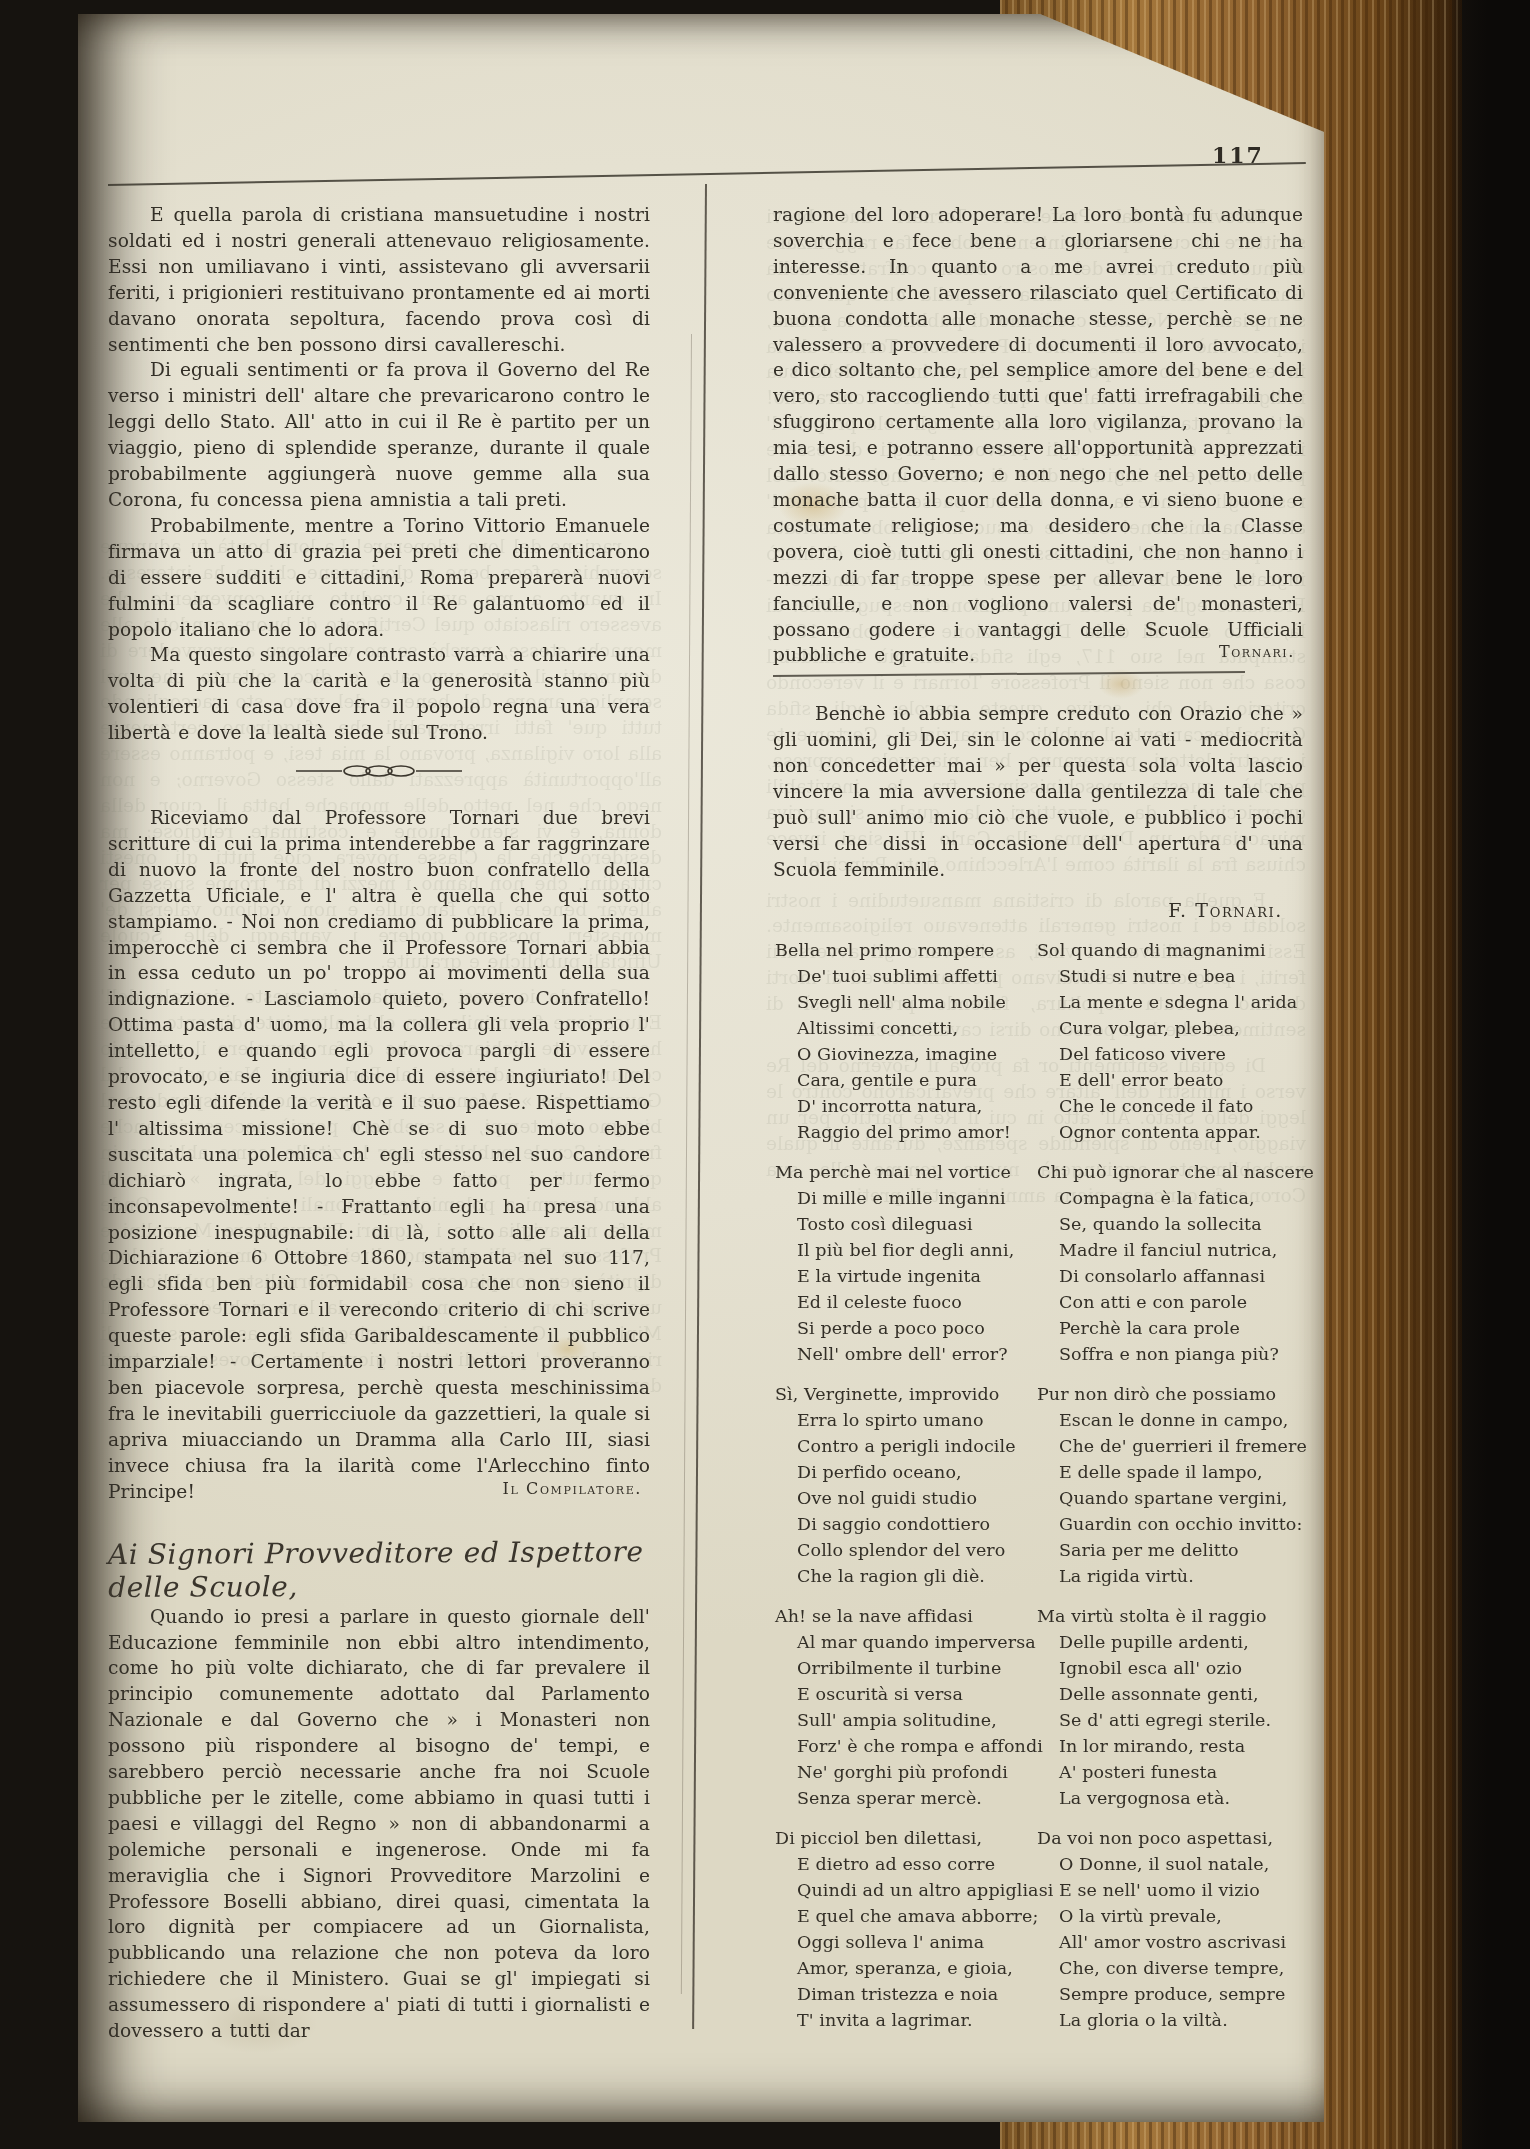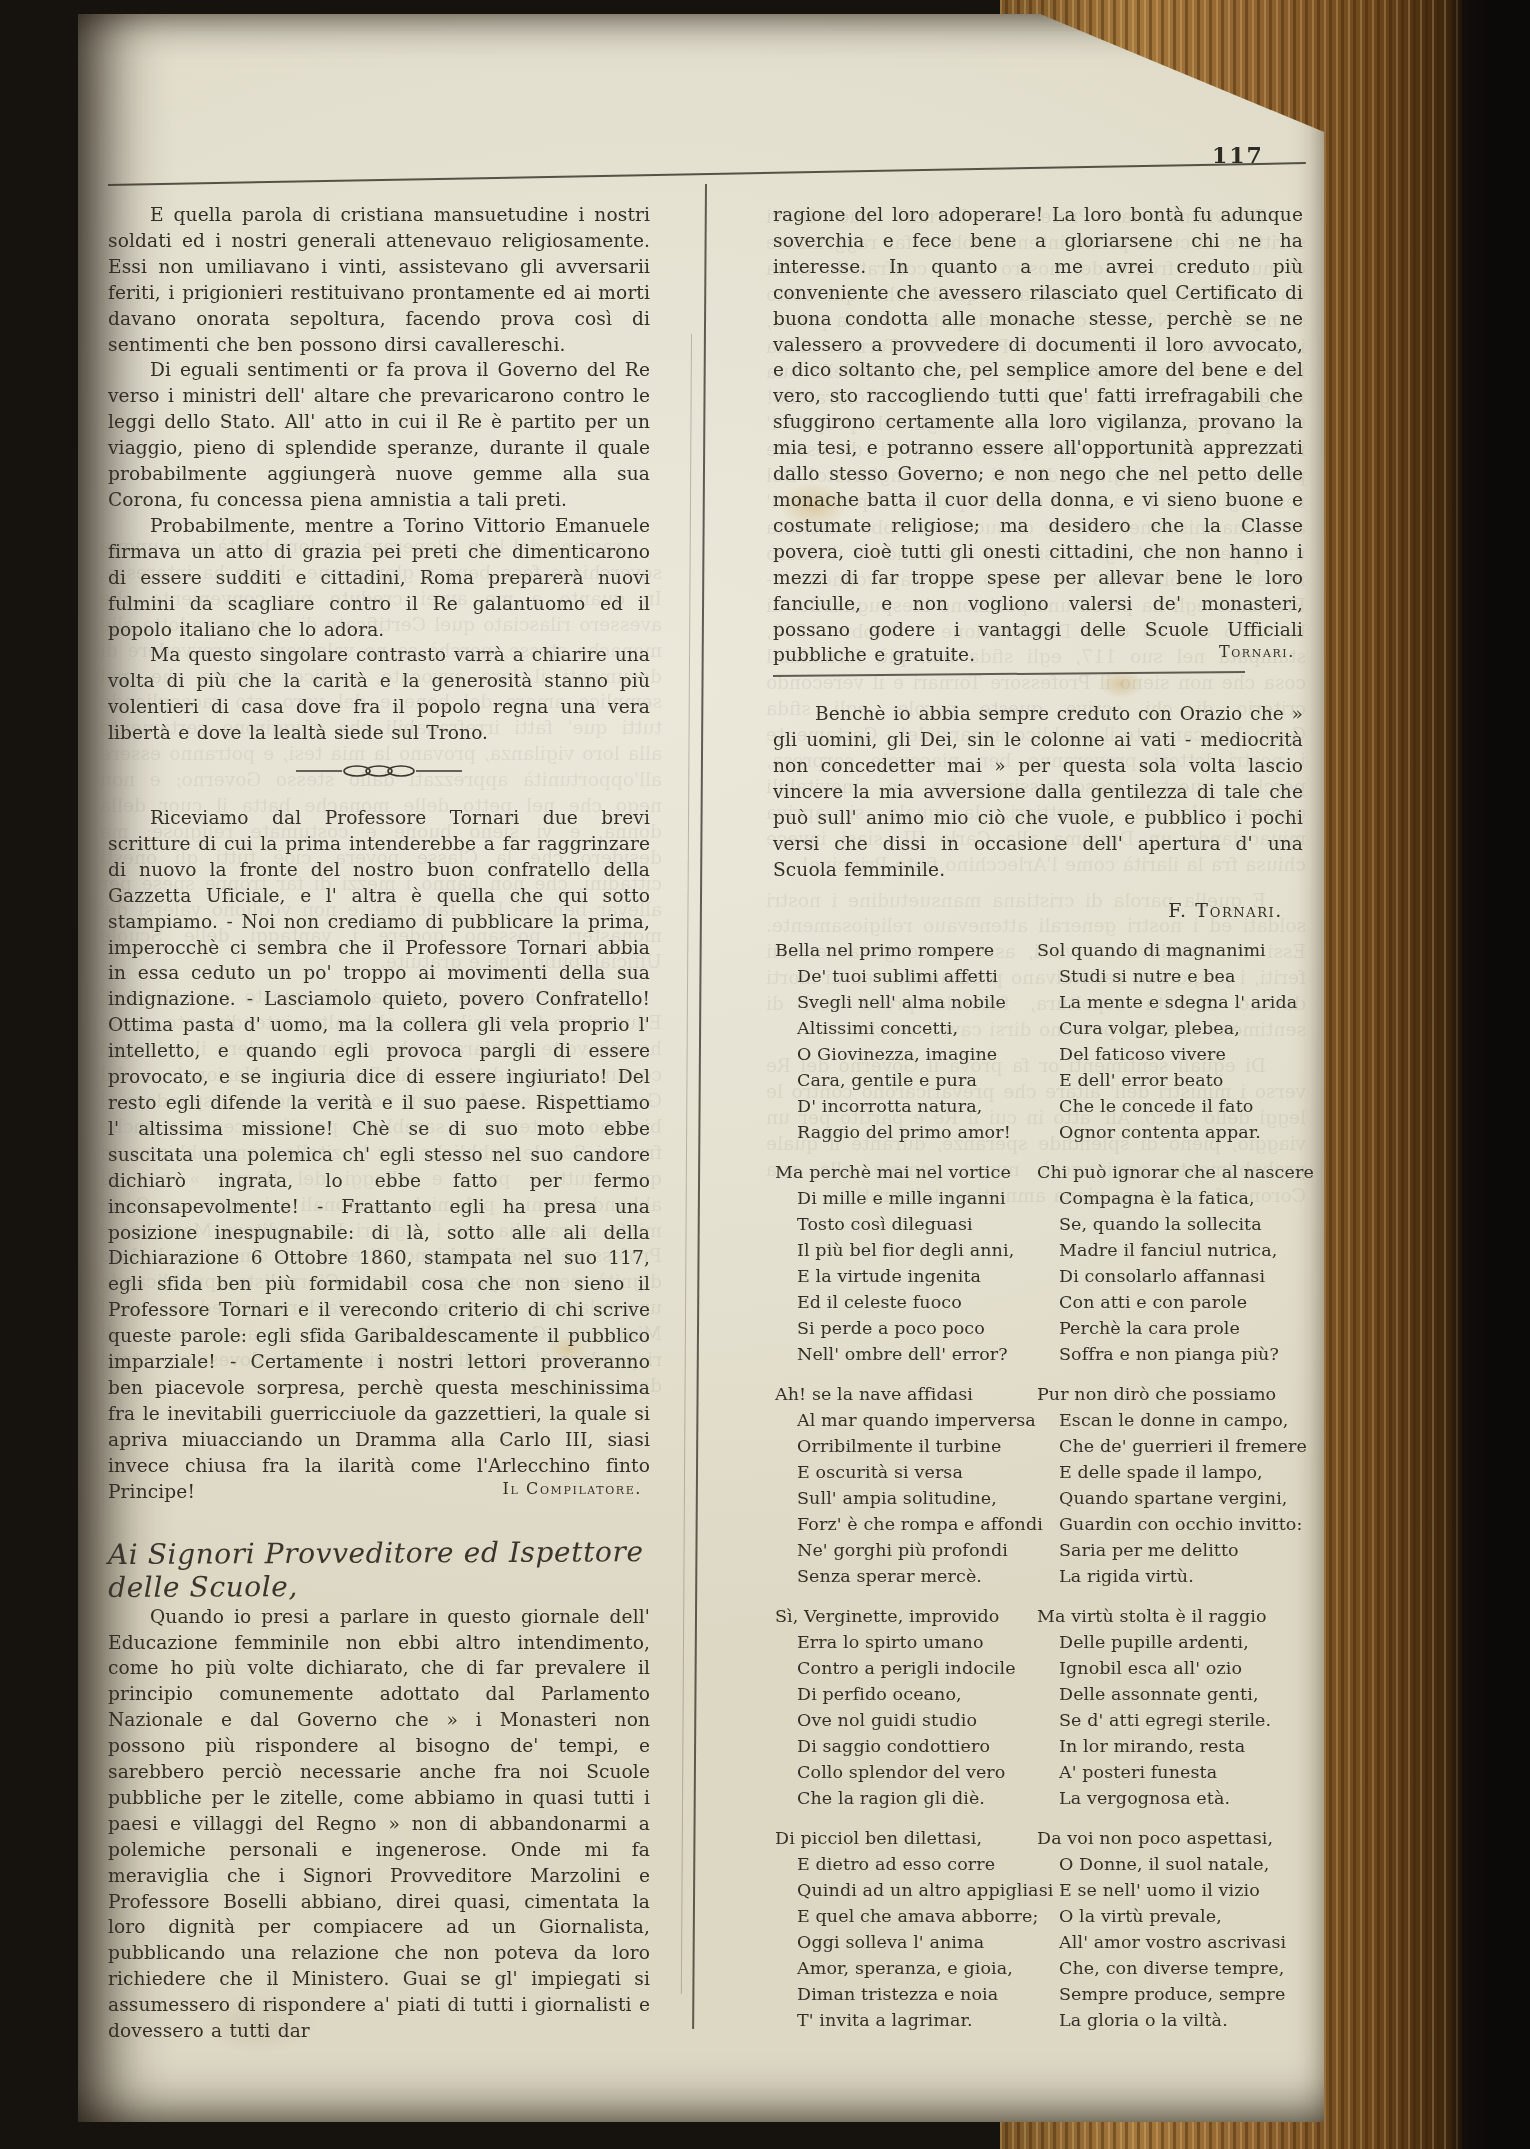--- a/index.html
+++ b/index.html
@@ -153,40 +153,40 @@
               <div>Ma perchè mai nel vortice</div>
               <div>Di mille e mille inganni</div>
               <div>Tosto così dileguasi</div>
               <div>Il più bel fior degli anni,</div>
               <div>E la virtude ingenita</div>
               <div>Ed il celeste fuoco</div>
               <div>Si perde a poco poco</div>
               <div>Nell' ombre dell' error?</div>
             </div>
             <div class="stanza">
+              <div>Sì, Verginette, improvido</div>
+              <div>Erra lo spirto umano</div>
+              <div>Contro a perigli indocile</div>
+              <div>Di perfido oceano,</div>
+              <div>Ove nol guidi studio</div>
+              <div>Di saggio condottiero</div>
+              <div>Collo splendor del vero</div>
+              <div>Che la ragion gli diè.</div>
+            </div>
+            <div class="stanza">
               <div>Ah! se la nave affidasi</div>
               <div>Al mar quando imperversa</div>
               <div>Orribilmente il turbine</div>
               <div>E oscurità si versa</div>
               <div>Sull' ampia solitudine,</div>
               <div>Forz' è che rompa e affondi</div>
               <div>Ne' gorghi più profondi</div>
               <div>Senza sperar mercè.</div>
             </div>
             <div class="stanza">
-              <div>Sì, Verginette, improvido</div>
-              <div>Erra lo spirto umano</div>
-              <div>Contro a perigli indocile</div>
-              <div>Di perfido oceano,</div>
-              <div>Ove nol guidi studio</div>
-              <div>Di saggio condottiero</div>
-              <div>Collo splendor del vero</div>
-              <div>Che la ragion gli diè.</div>
-            </div>
-            <div class="stanza">
               <div>Di picciol ben dilettasi,</div>
               <div>E dietro ad esso corre</div>
               <div>Quindi ad un altro appigliasi</div>
               <div>E quel che amava abborre;</div>
               <div>Oggi solleva l' anima</div>
               <div>Amor, speranza, e gioia,</div>
               <div>Diman tristezza e noia</div>
               <div>T' invita a lagrimar.</div>
             </div>
           </div>

